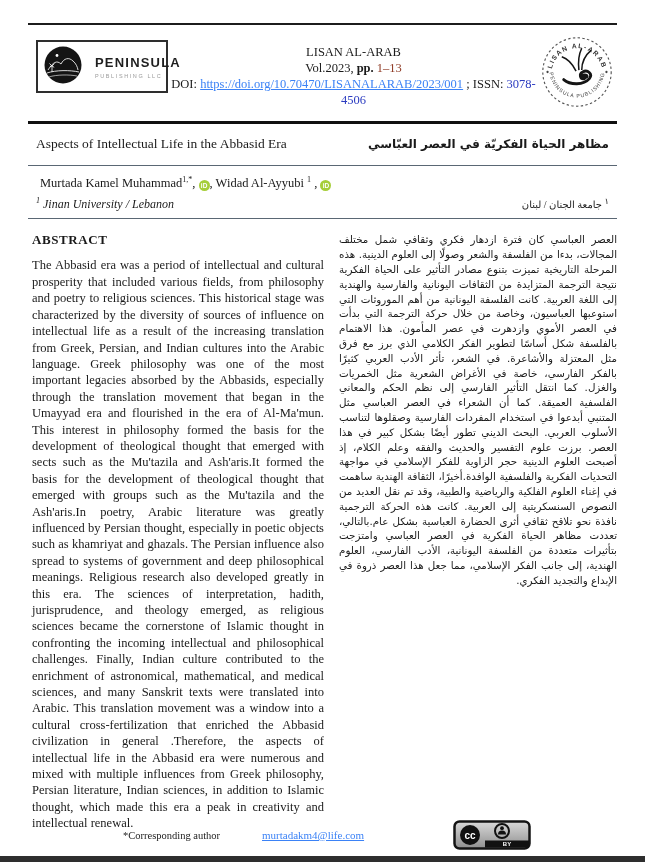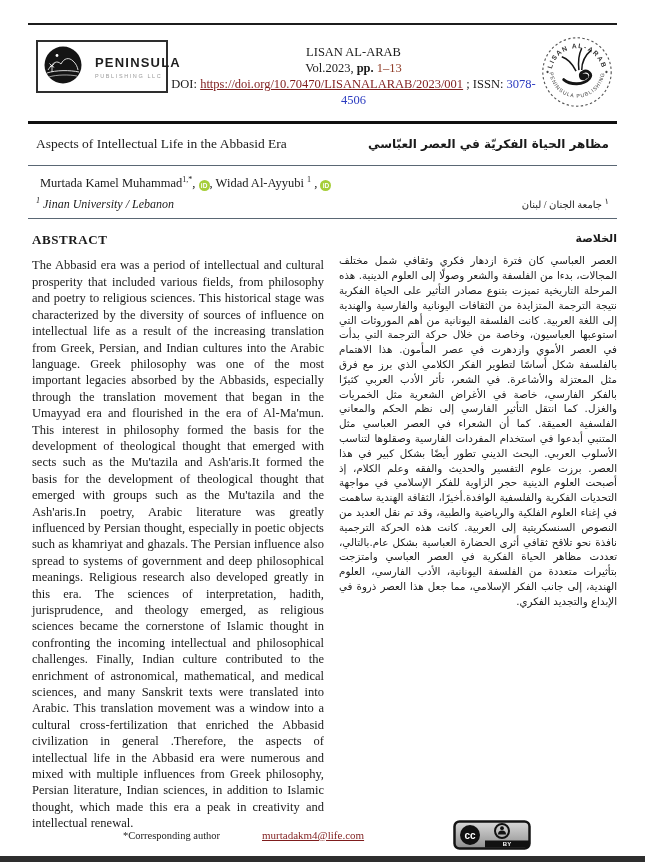--- a/index.html
+++ b/index.html
@@ -16,21 +16,21 @@
   .header { display:flex; justify-content:space-between; align-items:flex-start; margin-top:15px; }
   .logo-box { margin-left:8px; width:132px; height:53px; border:2px solid #2e2e2e; display:flex; align-items:center; padding:0 6px; background:#fff; }
   .logo-circle { flex:0 0 auto; }
   .logo-divider { width:1px; height:36px; background:#b9b9b9; margin:0 7px 0 6px; }
   .logo-name { font-family:"Liberation Sans","DejaVu Sans",sans-serif; font-weight:bold; font-size:13px; letter-spacing:1.2px; color:#1f1f1f; }
   .logo-sub { font-family:"Liberation Sans","DejaVu Sans",sans-serif; font-size:5.5px; letter-spacing:1.6px; color:#9a9a9a; margin-top:3px; }
 
   .journal-meta { flex:1; text-align:center; font-size:12.5px; line-height:16px; padding-top:4px; }
   .pages { color:#8e3a24; }
   .pp { font-weight:bold; }
-  a.link { color:#7f1d1d; text-decoration:underline; cursor:pointer; }
+  a.link { color:#3b82f6; text-decoration:underline; cursor:pointer; }
   .issn-num { color:#2b3bc0; }
 
   .stamp { margin-right:2px; margin-top:-6px; }
 
   
   .title-row { display:flex; justify-content:space-between; align-items:baseline; margin:12px 8px 0 8px; }
   .title-en { font-size:13.5px; font-weight:normal; }
   .title-ar { direction:rtl; font-family:"DejaVu Sans",sans-serif; font-size:12px; }
 
   .rule-authors-top { margin-top:13px; }
@@ -148,21 +148,20 @@
     </div>
 
     <div class="thin-rule rule-authors-bottom"></div>
 
     <div class="body-cols">
       <section class="col-en">
         <div class="abstract-head">ABSTRACT</div>
         <p class="abstract-text">The Abbasid era was a period of intellectual and cultural prosperity that included various fields, from philosophy and poetry to religious sciences. This historical stage was characterized by the diversity of sources of influence on intellectual life as a result of the increasing translation from Greek, Persian, and Indian cultures into the Arabic language. Greek philosophy was one of the most important legacies absorbed by the Abbasids, especially through the translation movement that began in the Umayyad era and flourished in the era of Al-Ma'mun. This interest in philosophy formed the basis for the development of theological thought that emerged with sects such as the Mu'tazila and Ash'aris.It formed the basis for the development of theological thought that emerged with groups such as the Mu'tazila and the Ash'aris.In poetry, Arabic literature was greatly influenced by Persian thought, especially in poetic objects such as khamriyat and ghazals. The Persian influence also spread to systems of government and deep philosophical meanings. Religious research also developed greatly in this era. The sciences of interpretation, hadith, jurisprudence, and theology emerged, as religious sciences became the cornerstone of Islamic thought in confronting the incoming intellectual and philosophical challenges. Finally, Indian culture contributed to the enrichment of astronomical, mathematical, and medical sciences, and many Sanskrit texts were translated into Arabic. This translation movement was a window into a cultural cross-fertilization that enriched the Abbasid civilization in general .Therefore, the aspects of intellectual life in the Abbasid era were numerous and mixed with multiple influences from Greek philosophy, Persian literature, Indian sciences, in addition to Islamic thought, which made this era a peak in creativity and intellectual renewal.</p>
       </section>
       <section class="col-ar">
-        <div class="khulasa-head">الخلاصة</div>
         <p class="khulasa-text">العصر العباسي كان فترة ازدهار فكري وثقافي شمل مختلف المجالات، بدءا من الفلسفة والشعر وصولًا إلى العلوم الدينية. هذه المرحلة التاريخية تميزت بتنوع مصادر التأثير على الحياة الفكرية نتيجة الترجمة المتزايدة من الثقافات اليونانية والفارسية والهندية إلى اللغة العربية. كانت الفلسفة اليونانية من أهم الموروثات التي استوعبها العباسيون، وخاصة من خلال حركة الترجمة التي بدأت في العصر الأموي وازدهرت في عصر المأمون. هذا الاهتمام بالفلسفة شكل أساسًا لتطوير الفكر الكلامي الذي برز مع فرق مثل المعتزلة والأشاعرة. في الشعر، تأثر الأدب العربي كثيرًا بالفكر الفارسي، خاصة في الأغراض الشعرية مثل الخمريات والغزل. كما انتقل التأثير الفارسي إلى نظم الحكم والمعاني الفلسفية العميقة. كما أن الشعراء في العصر العباسي مثل المتنبي أبدعوا في استخدام المفردات الفارسية وصقلوها لتناسب الأسلوب العربي. البحث الديني تطور أيضًا بشكل كبير في هذا العصر. برزت علوم التفسير والحديث والفقه وعلم الكلام، إذ أصبحت العلوم الدينية حجر الزاوية للفكر الإسلامي في مواجهة التحديات الفكرية والفلسفية الوافدة.أخيرًا، الثقافة الهندية ساهمت في إغناء العلوم الفلكية والرياضية والطبية، وقد تم نقل العديد من النصوص السنسكريتية إلى العربية. كانت هذه الحركة الترجمية نافذة نحو تلاقح ثقافي أثرى الحضارة العباسية بشكل عام.بالتالي، تعددت مظاهر الحياة الفكرية في العصر العباسي وامتزجت بتأثيرات متعددة من الفلسفة اليونانية، الأدب الفارسي، العلوم الهندية، إلى جانب الفكر الإسلامي، مما جعل هذا العصر ذروة في الإبداع والتجديد الفكري.</p>
       </section>
     </div>
   </div>
 
   <div class="footer">
     <span class="corresponding">*Corresponding author</span>
     <a class="link email">murtadakm4@life.com</a>
     <span class="cc-badge">
       <svg width="78" height="30" viewBox="0 0 78 30">

